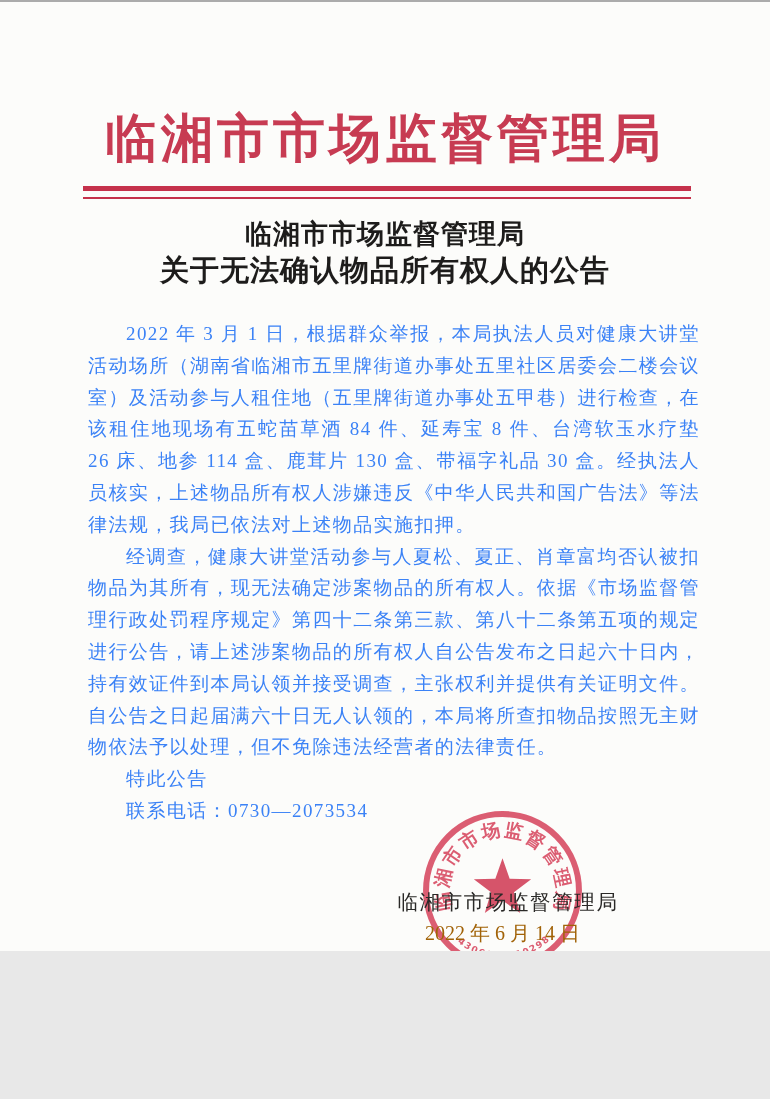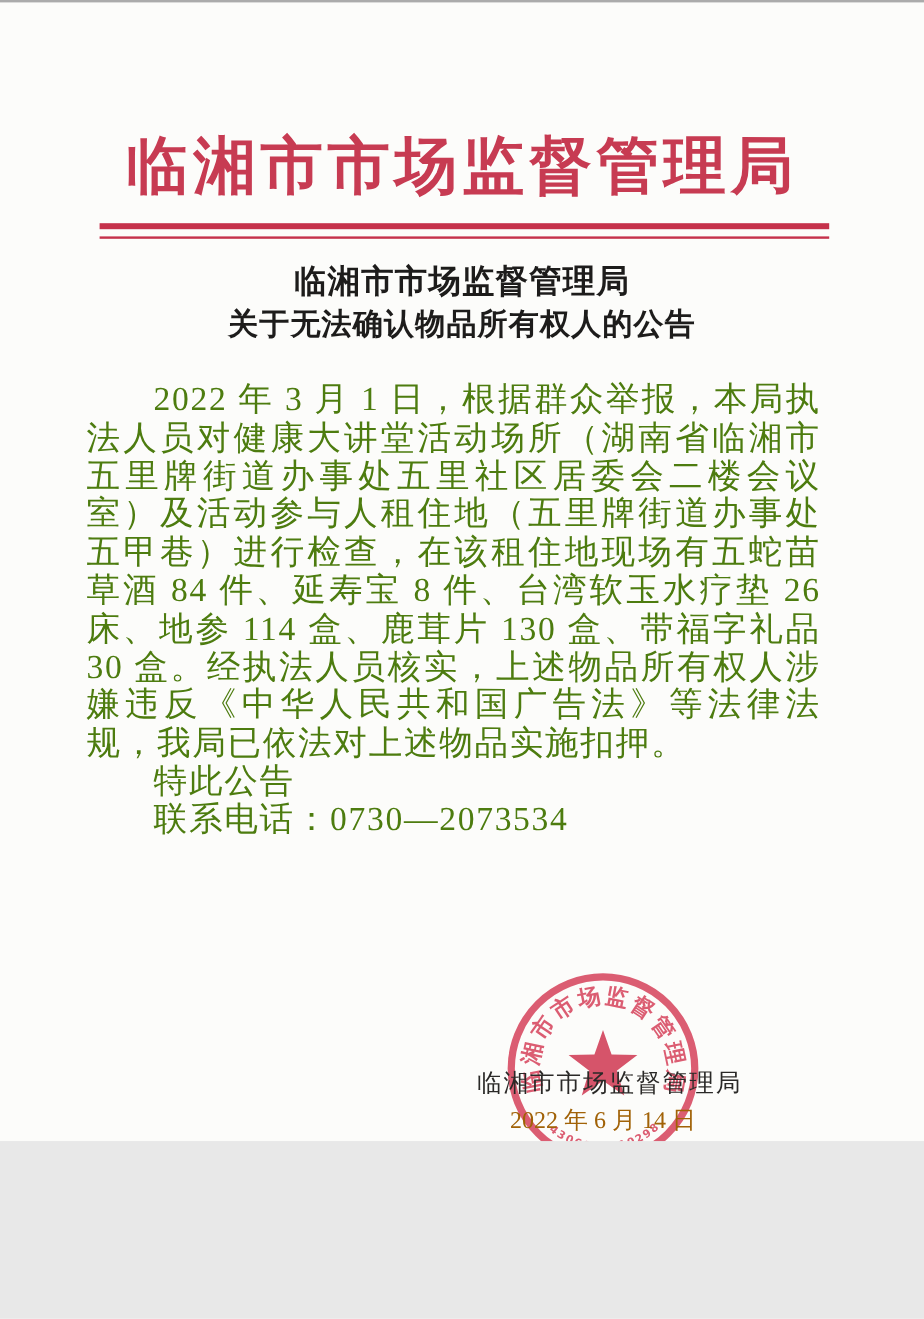--- a/index.html
+++ b/index.html
@@ -27,26 +27,26 @@
   .rule{position:absolute;background:var(--rule,#c5314b);}
   .rule-top-thick{left:83px;top:186px;width:608px;height:5px;}
   .rule-top-thin{left:83px;top:197px;width:608px;height:2px;}
   .rule-bottom-thin{left:83px;top:1031px;width:607px;height:2px;}
   .rule-bottom-thick{left:83px;top:1038px;width:607px;height:5px;}
   .doc-title{
     position:absolute;top:217px;left:0;width:770px;
     text-align:center;color:#1d1c1b;font-weight:bold;
   }
   .doc-title .t1{font-size:27px;line-height:35px;letter-spacing:1px;}
-  .doc-title .t2{font-size:25px;line-height:37px;letter-spacing:1px;}
+  .doc-title .t2{font-size:29px;line-height:37px;letter-spacing:1px;}
   .body-text{
-    position:absolute;left:72px;top:318px;width:612px;
-    font-size:28px;line-height:31.8px;letter-spacing:1.4px;
+    position:absolute;left:88px;top:318px;width:612px;
+    font-size:19px;line-height:31.8px;letter-spacing:1.4px;
     text-align:justify;
-    color:#4d7c0f;
+    color:#3b82f6;
   }
   .body-text p{margin:0;text-indent:2em;}
   .sig-name{
     position:absolute;top:888px;left:396px;width:224px;
     font-size:20.5px;letter-spacing:1.6px;text-align:center;
     color:#2a2927;white-space:nowrap;
   }
   .sig-date{
     position:absolute;top:920px;left:420px;width:165px;
     font-size:20px;text-align:center;color:#a16207;white-space:nowrap;
@@ -68,20 +68,21 @@
   <div class="rule rule-top-thick"></div>
   <div class="rule rule-top-thin"></div>
 
   <div class="doc-title">
     <div class="t1">临湘市市场监督管理局</div>
     <div class="t2">关于无法确认物品所有权人的公告</div>
   </div>
 
   <div class="body-text">
     <p>2022 年 3 月 1 日，根据群众举报，本局执法人员对健康大讲堂活动场所（湖南省临湘市五里牌街道办事处五里社区居委会二楼会议室）及活动参与人租住地（五里牌街道办事处五甲巷）进行检查，在该租住地现场有五蛇苗草酒 84 件、延寿宝 8 件、台湾软玉水疗垫 26 床、地参 114 盒、鹿茸片 130 盒、带福字礼品 30 盒。经执法人员核实，上述物品所有权人涉嫌违反《中华人民共和国广告法》等法律法规，我局已依法对上述物品实施扣押。</p>
+    <p>经调查，健康大讲堂活动参与人夏松、夏正、肖章富均否认被扣物品为其所有，现无法确定涉案物品的所有权人。依据《市场监督管理行政处罚程序规定》第四十二条第三款、第八十二条第五项的规定进行公告，请上述涉案物品的所有权人自公告发布之日起六十日内，持有效证件到本局认领并接受调查，主张权利并提供有关证明文件。自公告之日起届满六十日无人认领的，本局将所查扣物品按照无主财物依法予以处理，但不免除违法经营者的法律责任。</p>
     <p>特此公告</p>
     <p>联系电话：0730—2073534</p>
   </div>
 
   <svg class="seal" viewBox="0 0 166 166" xmlns="http://www.w3.org/2000/svg">
     <circle cx="83" cy="83" r="76" fill="none" stroke="#dc5068" stroke-width="6"></circle>
     <polygon fill="#d6465f" points="83,51 90.1,71.3 111.5,71.7 94.4,84.7 100.6,105.3 83,93 65.4,105.3 71.6,84.7 54.5,71.7 75.9,71.3"></polygon>
     <defs>
       <path id="sealTopArc" d="M 32.3 101.5 A 54 54 0 1 1 133.7 101.5" fill="none"></path>
       <path id="sealBottomArc" d="M 32.5 128.5 A 68 68 0 0 0 133.5 128.5" fill="none"></path>

